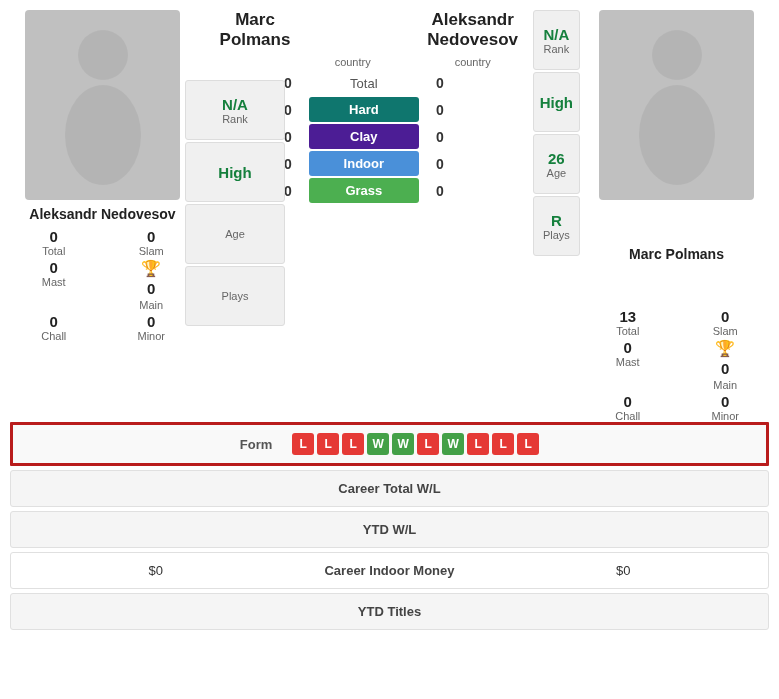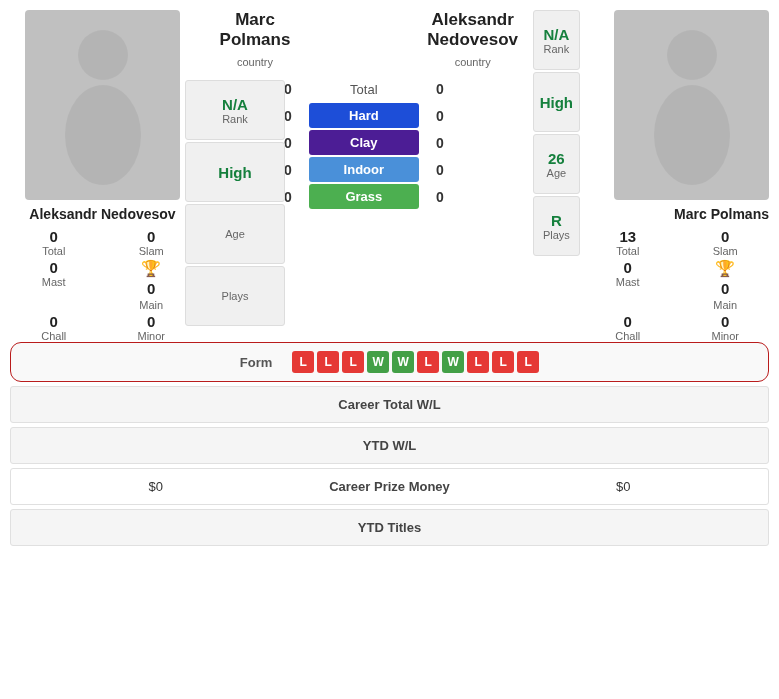--- a/index.html
+++ b/index.html
@@ -92,21 +92,21 @@
     }
     .court-btn {
       width: 110px;
       padding: 5px 0;
       text-align: center;
       color: #fff;
       font-weight: bold;
       font-size: 13px;
       border-radius: 3px;
     }
-    .court-hard { background: #1d4ed8; }
+    .court-hard { background: #0f766e; }
     .court-clay { background: #4c1d95; }
     .court-indoor { background: #4a90d9; }
     .court-grass { background: #4caf50; }
 
     .total-row {
       display: flex;
       align-items: center;
       justify-content: center;
       gap: 6px;
       margin-bottom: 6px;
@@ -142,22 +142,22 @@
       color: #15803d;
     }
     .info-box-label {
       font-size: 11px;
       color: #666;
     }
 
     
     .form-section {
       background: #f9f9f9;
-      border: 1px solid #b91c1c;
-      border-radius: 11px;
+      border: 3px solid #b91c1c;
+      border-radius: 1px;
       padding: 8px 2px;
       display: flex;
       align-items: center;
       justify-content: center;
       gap: 10px;
       margin-bottom: 4px;
     }
     .form-label {
       font-size: 13px;
       color: #555;
@@ -224,22 +224,23 @@
 
     .left-player-section {
       display: flex;
       flex-direction: column;
       align-items: center;
       width: 185px;
     }
     .right-player-section {
       display: flex;
       flex-direction: column;
-      align-items: flex-end;
+      align-items: center;
       width: 185px;
+      gap: 40px;
     }
 
     .center-section {
       display: flex;
       flex-direction: column;
       align-items: center;
       flex: 1;
     }
 
     .names-row {
@@ -303,21 +304,21 @@
 
       <div class="names-row">
         <div style="width:120px;text-align:center;">
           <div style="font-size:17px;font-weight:bold;color:#222;">Marc<br>Polmans</div>
         </div>
         <div style="width:120px;text-align:center;">
           <div style="font-size:17px;font-weight:bold;color:#222;">Aleksandr<br>Nedovesov</div>
         </div>
       </div>
 
-      <div style="display:flex;justify-content:space-between;width:100%;margin-bottom:12px;">
+      <div style="display:flex;justify-content:flex-end;width:100%;margin-bottom:6px;">
         <div style="width:120px;text-align:center;">
           <span class="country-label">country</span>
         </div>
         <div style="width:120px;text-align:center;">
           <span class="country-label">country</span>
         </div>
       </div>
 
       <div class="total-row">
         <span class="total-score">0</span>
@@ -439,21 +440,21 @@
     <div class="career-row-split">
       <div class="career-side"></div>
       <div class="career-center">YTD W/L</div>
       <div class="career-side"></div>
     </div>
   </div>
 
   <div class="career-row" style="background:#fff;">
     <div class="career-row-split">
       <div class="career-side">$0</div>
-      <div class="career-center">Career Prize Money</div>
+      <div class="career-center">Career Indoor Money</div>
       <div class="career-side">$0</div>
     </div>
   </div>
 
   <div class="career-row">
     <div class="career-row-split">
       <div class="career-side"></div>
       <div class="career-center">YTD Titles</div>
       <div class="career-side"></div>
     </div>

